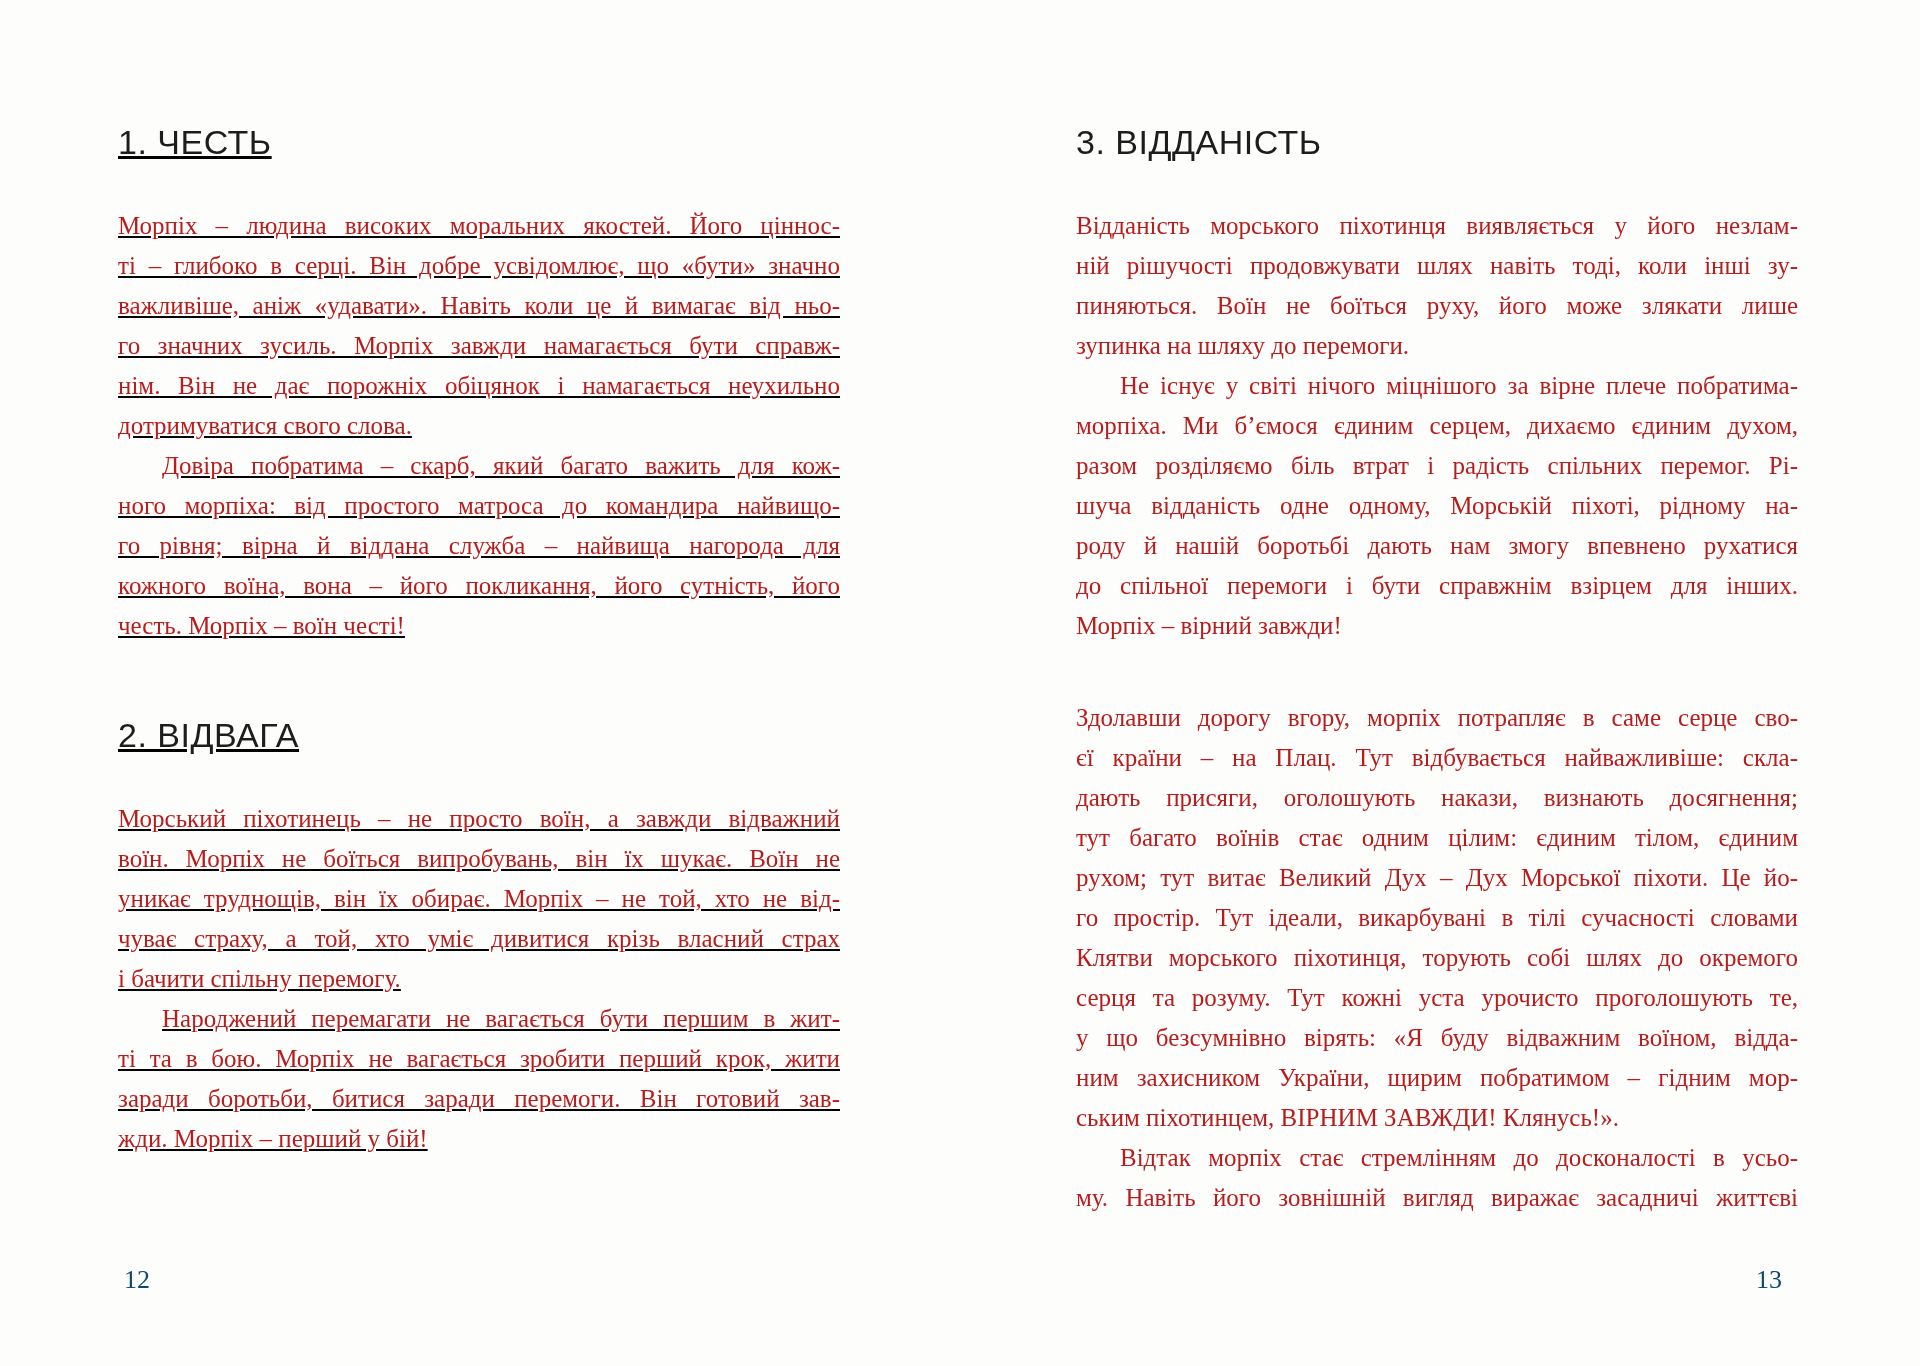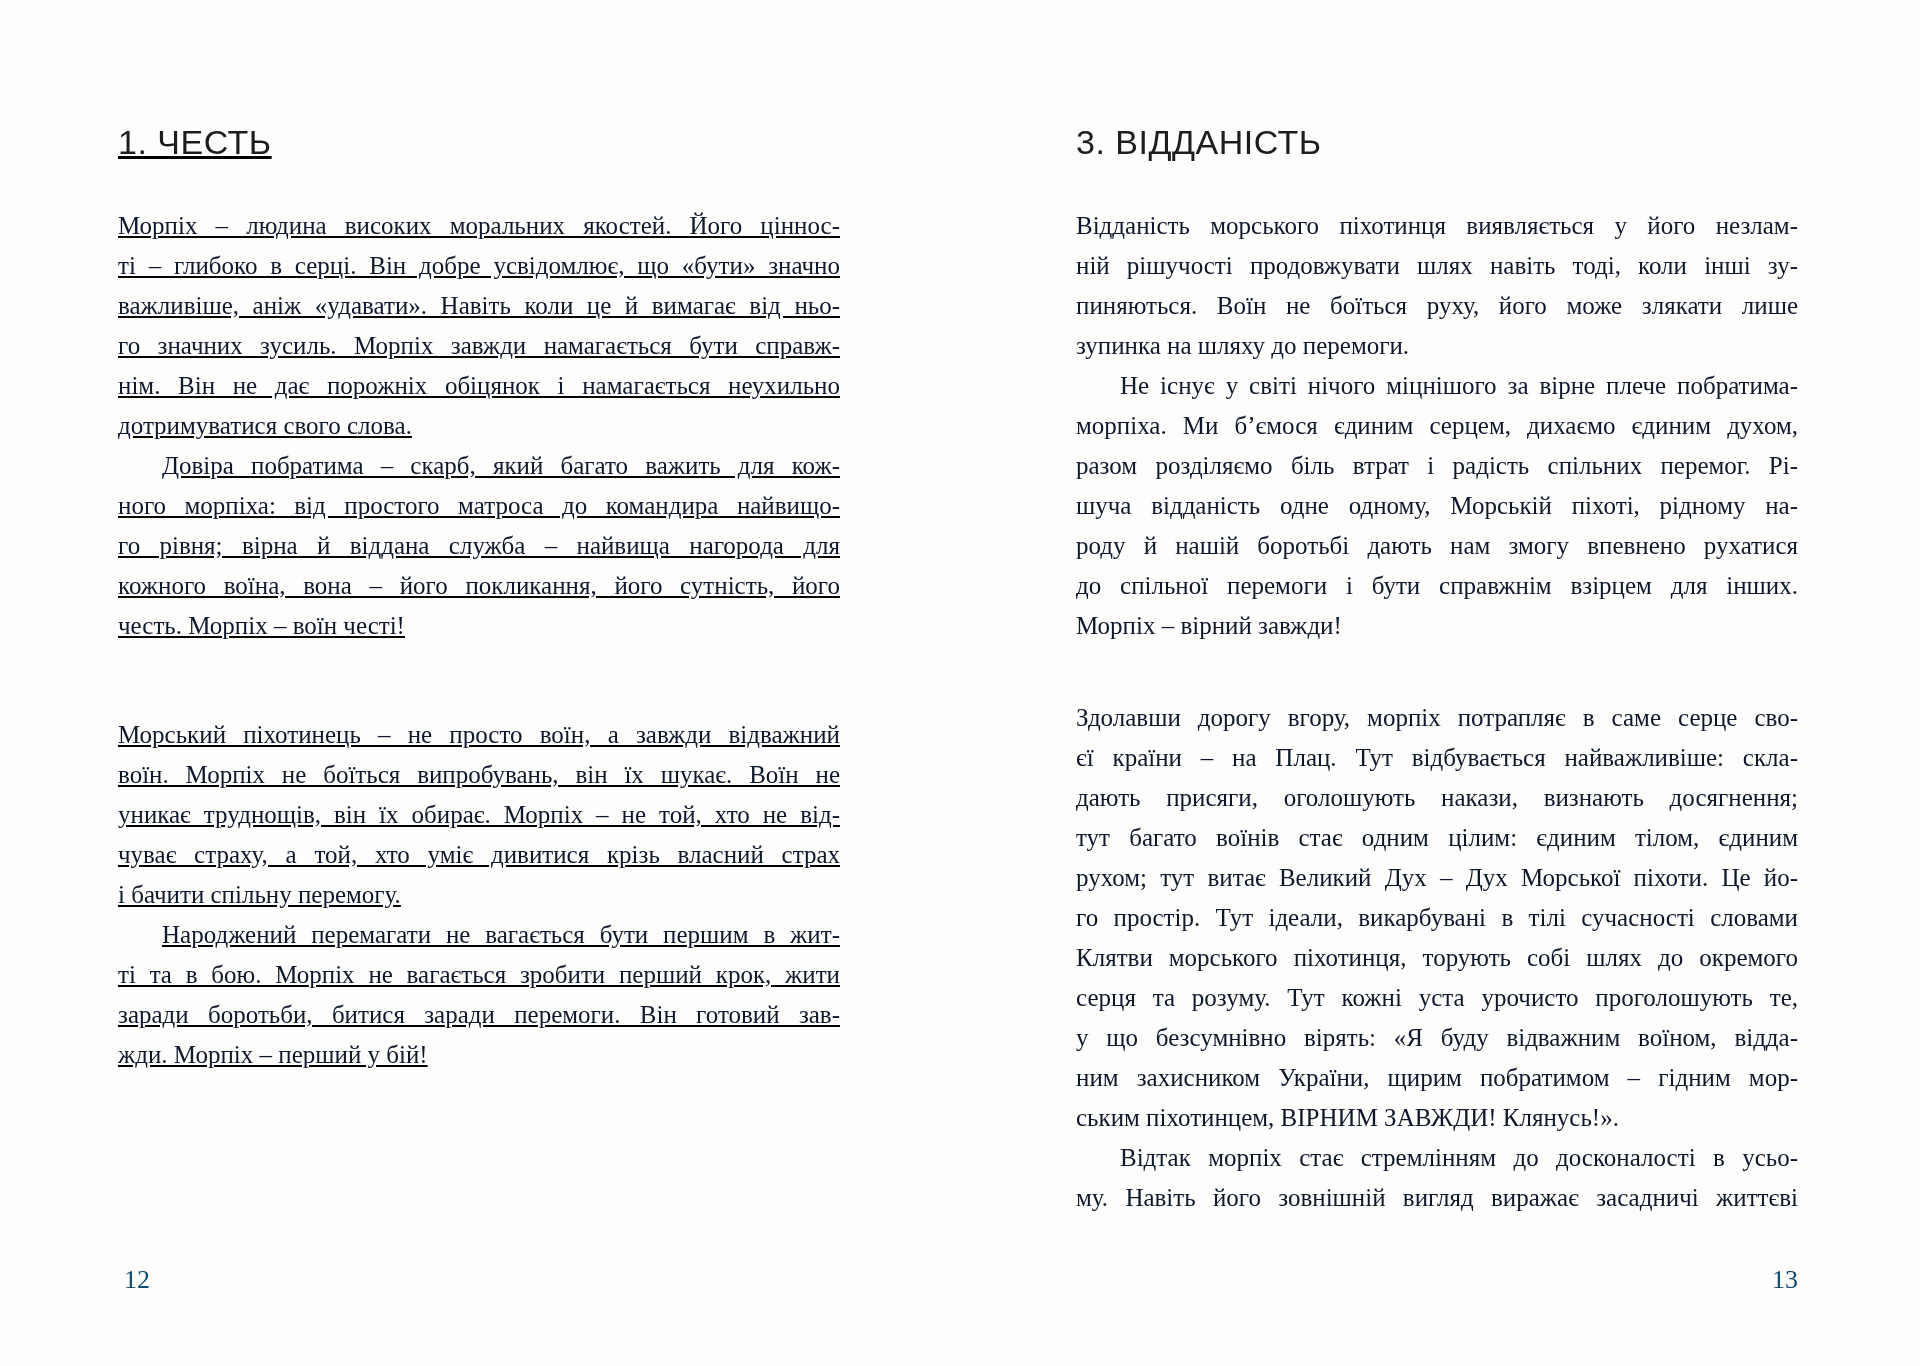--- a/index.html
+++ b/index.html
@@ -29,36 +29,36 @@
     letter-spacing: 0.5px;
     color: #1d1d1d;
     margin: 0 0 44px 0;
   }
   .para { margin: 0; }
   .para.gap-before { margin-top: 52px; }
   .line {
     font-family: "Liberation Serif", "DejaVu Serif", serif;
     font-size: 25px;
     line-height: 40px;
-    color: #0f172a;
+    color: #b91c1c;
     text-align: justify;
     text-align-last: justify;
   }
   .line.last { text-align-last: left; }
   .line.indent { text-indent: 44px; }
   .page-number {
     position: absolute;
     top: 1260px;
     font-family: "Liberation Serif", "DejaVu Serif", serif;
     font-size: 26px;
     line-height: 40px;
     color: #0c4a6e;
   }
   .pn-left  { left: 6px; }
-  .pn-right { right: 0; }
+  .pn-right { right: 16px; }
 </style>
 </head>
 <body>
 
 <div class="spread">
   <div class="page page-left">
     <div class="content" id="page-0">
         <div class="section">
           <h2 class="heading">1. ЧЕСТЬ</h2>
           <div class="para">
@@ -71,20 +71,21 @@
           </div>
           <div class="para">
             <div class="line indent">Довіра побратима – скарб, який багато важить для кож-</div>
             <div class="line">ного морпіха: від простого матроса до командира найвищо-</div>
             <div class="line">го рівня; вірна й віддана служба – найвища нагорода для</div>
             <div class="line">кожного воїна, вона – його покликання, його сутність, його</div>
             <div class="line last">честь. Морпіх – воїн честі!</div>
           </div>
         </div>
         <div class="section">
+          <h2 class="heading">2. ВІДВАГА</h2>
           <div class="para">
             <div class="line">Морський піхотинець – не просто воїн, а завжди відважний</div>
             <div class="line">воїн. Морпіх не боїться випробувань, він їх шукає. Воїн не</div>
             <div class="line">уникає труднощів, він їх обирає. Морпіх – не той, хто не від-</div>
             <div class="line">чуває страху, а той, хто уміє дивитися крізь власний страх</div>
             <div class="line last">і бачити спільну перемогу.</div>
           </div>
           <div class="para">
             <div class="line indent">Народжений перемагати не вагається бути першим в жит-</div>
             <div class="line">ті та в бою. Морпіх не вагається зробити перший крок, жити</div>

